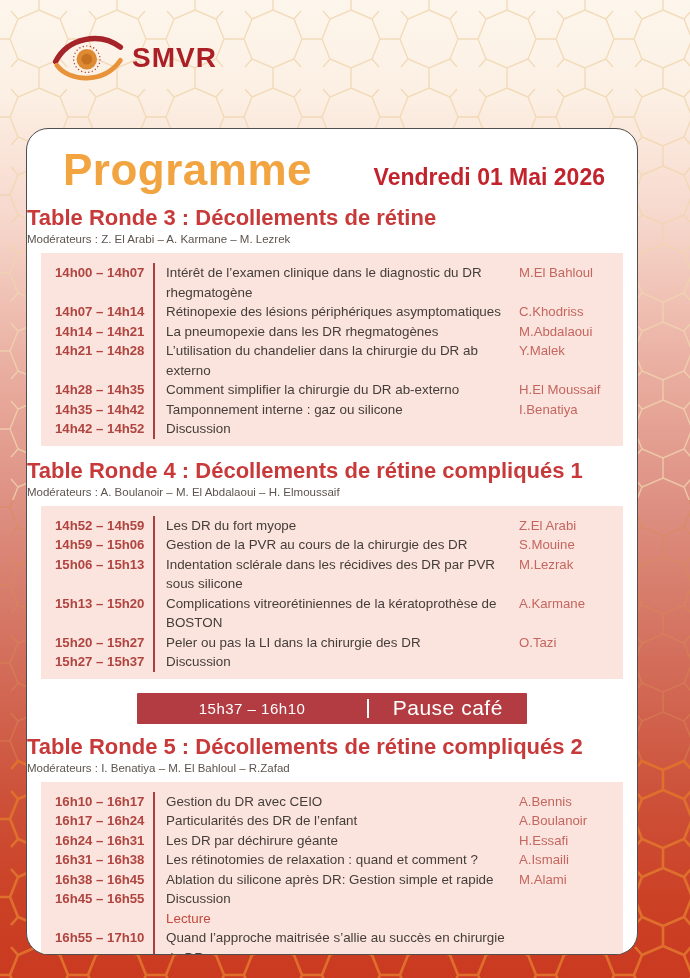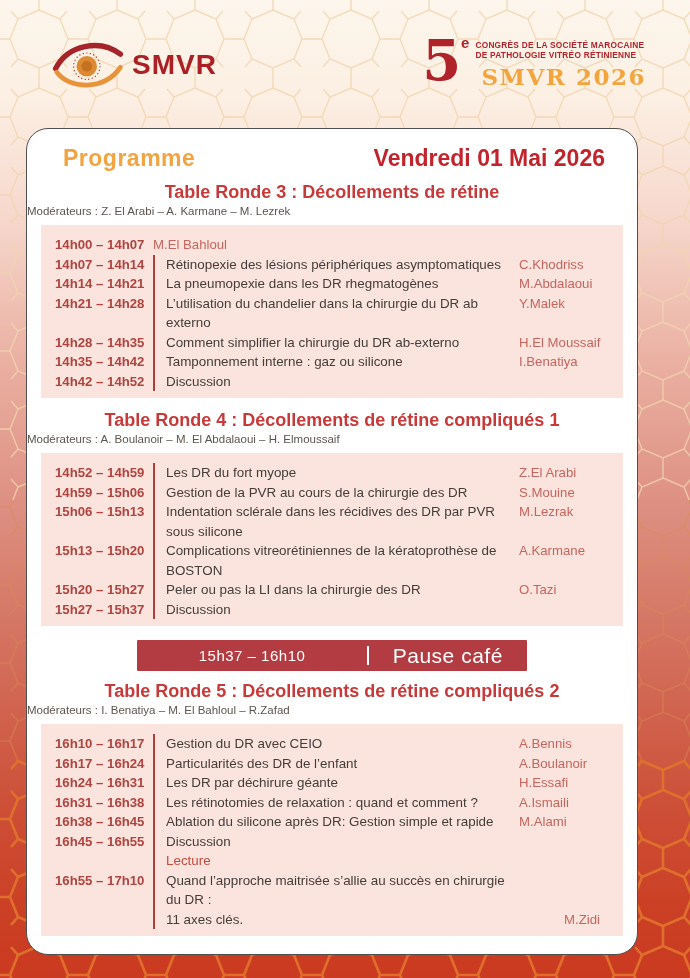--- a/index.html
+++ b/index.html
@@ -6,41 +6,41 @@
   html,body { width:690px; height:978px; }
   body {
     font-family:"Liberation Sans", sans-serif;
     position:relative; overflow:hidden;
     background:#fdf6ec;
   }
   .bg { position:absolute; left:0; top:0; width:690px; height:978px; z-index:0; }
 
   
   .top { position:absolute; left:0; top:0; width:690px; height:128px; z-index:2; }
-  .logo { position:absolute; left:52px; top:34px; display:flex; align-items:center; gap:8px; }
+  .logo { position:absolute; left:52px; top:27px; display:flex; align-items:center; gap:8px; }
   .eye  { width:72px; height:62px; }
   .logo-text { font-size:28px; font-weight:800; color:#ab2026; letter-spacing:1px; }
   .badge { position:absolute; right:44px; top:34px; display:flex; align-items:flex-start; gap:6px; }
   .badge-num { font-family:"DejaVu Serif", serif; font-weight:700; font-size:56px; line-height:0.95; color:#b0232b; }
   .badge-num sup { font-size:15px; vertical-align:top; position:relative; top:2px; font-family:"Liberation Sans",sans-serif; }
   .badge-right { padding-top:6px; }
   .badge-line { font-size:8.3px; font-weight:700; color:#b0232b; letter-spacing:0.25px; line-height:1.25; white-space:nowrap; }
   .badge-year { font-family:"DejaVu Serif", serif; font-weight:700; font-size:23px; color:#f3a43d; letter-spacing:1.5px; margin-top:2px; margin-left:6px; }
 
   
   .card {
     position:absolute; left:26px; top:128px; width:612px; height:827px; z-index:1;
     background:#ffffff; border:1.5px solid #4f4f4f; border-radius:22px; overflow:hidden;
   }
   .card-head { display:flex; justify-content:space-between; align-items:baseline; padding:16px 32px 0 36px; }
-  .prog { font-size:23px; font-weight:800; color:#f2a440; letter-spacing:0.5px; }
+  .prog { font-size:44px; font-weight:800; color:#f2a440; letter-spacing:0.5px; }
   .date { font-size:23px; font-weight:800; color:#c2242d; }
 
   .session { margin-top:10px; }
-  .session-title { text-align:center; font-size:18px; font-weight:800; color:#c8393a; }
+  .session-title { font-size:22px; font-weight:800; color:#c8393a; }
   .moderators { text-align:left; font-size:11.5px; color:#5c544f; margin-top:2px; margin-bottom:8px; }
   .band { background:#fbe4dd; margin:0 14px 12px 14px; padding:10px 10px 7px 6px; }
   .row { display:grid; grid-template-columns:106px 1fr 94px; align-items:start; min-height:19.5px; }
   .cell-time { font-size:13.2px; font-weight:700; color:#b04440; line-height:19.5px; padding-left:8px; white-space:nowrap; }
   .cell-topic { font-size:13.4px; color:#443d3a; line-height:19.5px; border-left:2px solid #a8403e; padding:0 8px 0 11px; white-space:pre-line; }
   .cell-topic.red-label { color:#c4493f; }
   .cell-speaker { font-size:13.2px; color:#c4665f; line-height:19.5px; white-space:nowrap; }
   .cell-speaker.valign-bottom { align-self:end;margin-left:45px; }
 
   .break-banner {
@@ -97,42 +97,35 @@
   <div class="logo">
     <svg class="eye" viewBox="0 0 120 96" xmlns="http://www.w3.org/2000/svg">
       <path d="M6 54 C 26 14, 80 4, 114 30" fill="none" stroke="#a5242a" stroke-width="9" stroke-linecap="round"></path>
       <path d="M8 60 C 28 88, 86 92, 114 52" fill="none" stroke="#e8933a" stroke-width="8" stroke-linecap="round"></path>
       <circle cx="58" cy="50" r="17" fill="#dd8a33"></circle>
       <circle cx="58" cy="50" r="9" fill="#c06a1e" opacity="0.8"></circle>
       <circle cx="58" cy="50" r="22" fill="none" stroke="#ae3a2d" stroke-width="2" stroke-dasharray="2 4"></circle>
     </svg>
     <span class="logo-text">SMVR</span>
   </div>
-  <div class="badge">
-    <div class="badge-num"><span>5</span><sup>e</sup></div>
-    <div class="badge-right">
-      <div class="badge-line">CONGRÈS DE LA SOCIÉTÉ MAROCAINE</div>
-      <div class="badge-line">DE PATHOLOGIE VITRÉO RÉTINIENNE</div>
-      <div class="badge-year">SMVR 2026</div>
-    </div>
-  </div>
 </header>
 
 <main class="card">
   <div class="card-head">
     <h1 class="prog">Programme</h1>
     <div class="date">Vendredi 01 Mai 2026</div>
   </div>
   <div id="blocks">
       <section class="session">
         <h2 class="session-title">Table Ronde 3 : Décollements de rétine</h2>
         <div class="moderators">Modérateurs : Z. El Arabi – A. Karmane – M. Lezrek</div>
         <div class="band">
           <div class="row">
             <div class="cell-time">14h00 – 14h07</div>
+            <div class="cell-topic">Intérêt de l’examen clinique dans le diagnostic du DR rhegmatogène</div>
             <div class="cell-speaker">M.El Bahloul</div>
           </div>
           <div class="row">
             <div class="cell-time">14h07 – 14h14</div>
             <div class="cell-topic">Rétinopexie des lésions périphériques asymptomatiques</div>
             <div class="cell-speaker">C.Khodriss</div>
           </div>
           <div class="row">
             <div class="cell-time">14h14 – 14h21</div>
             <div class="cell-topic">La pneumopexie dans les DR rhegmatogènes</div>

